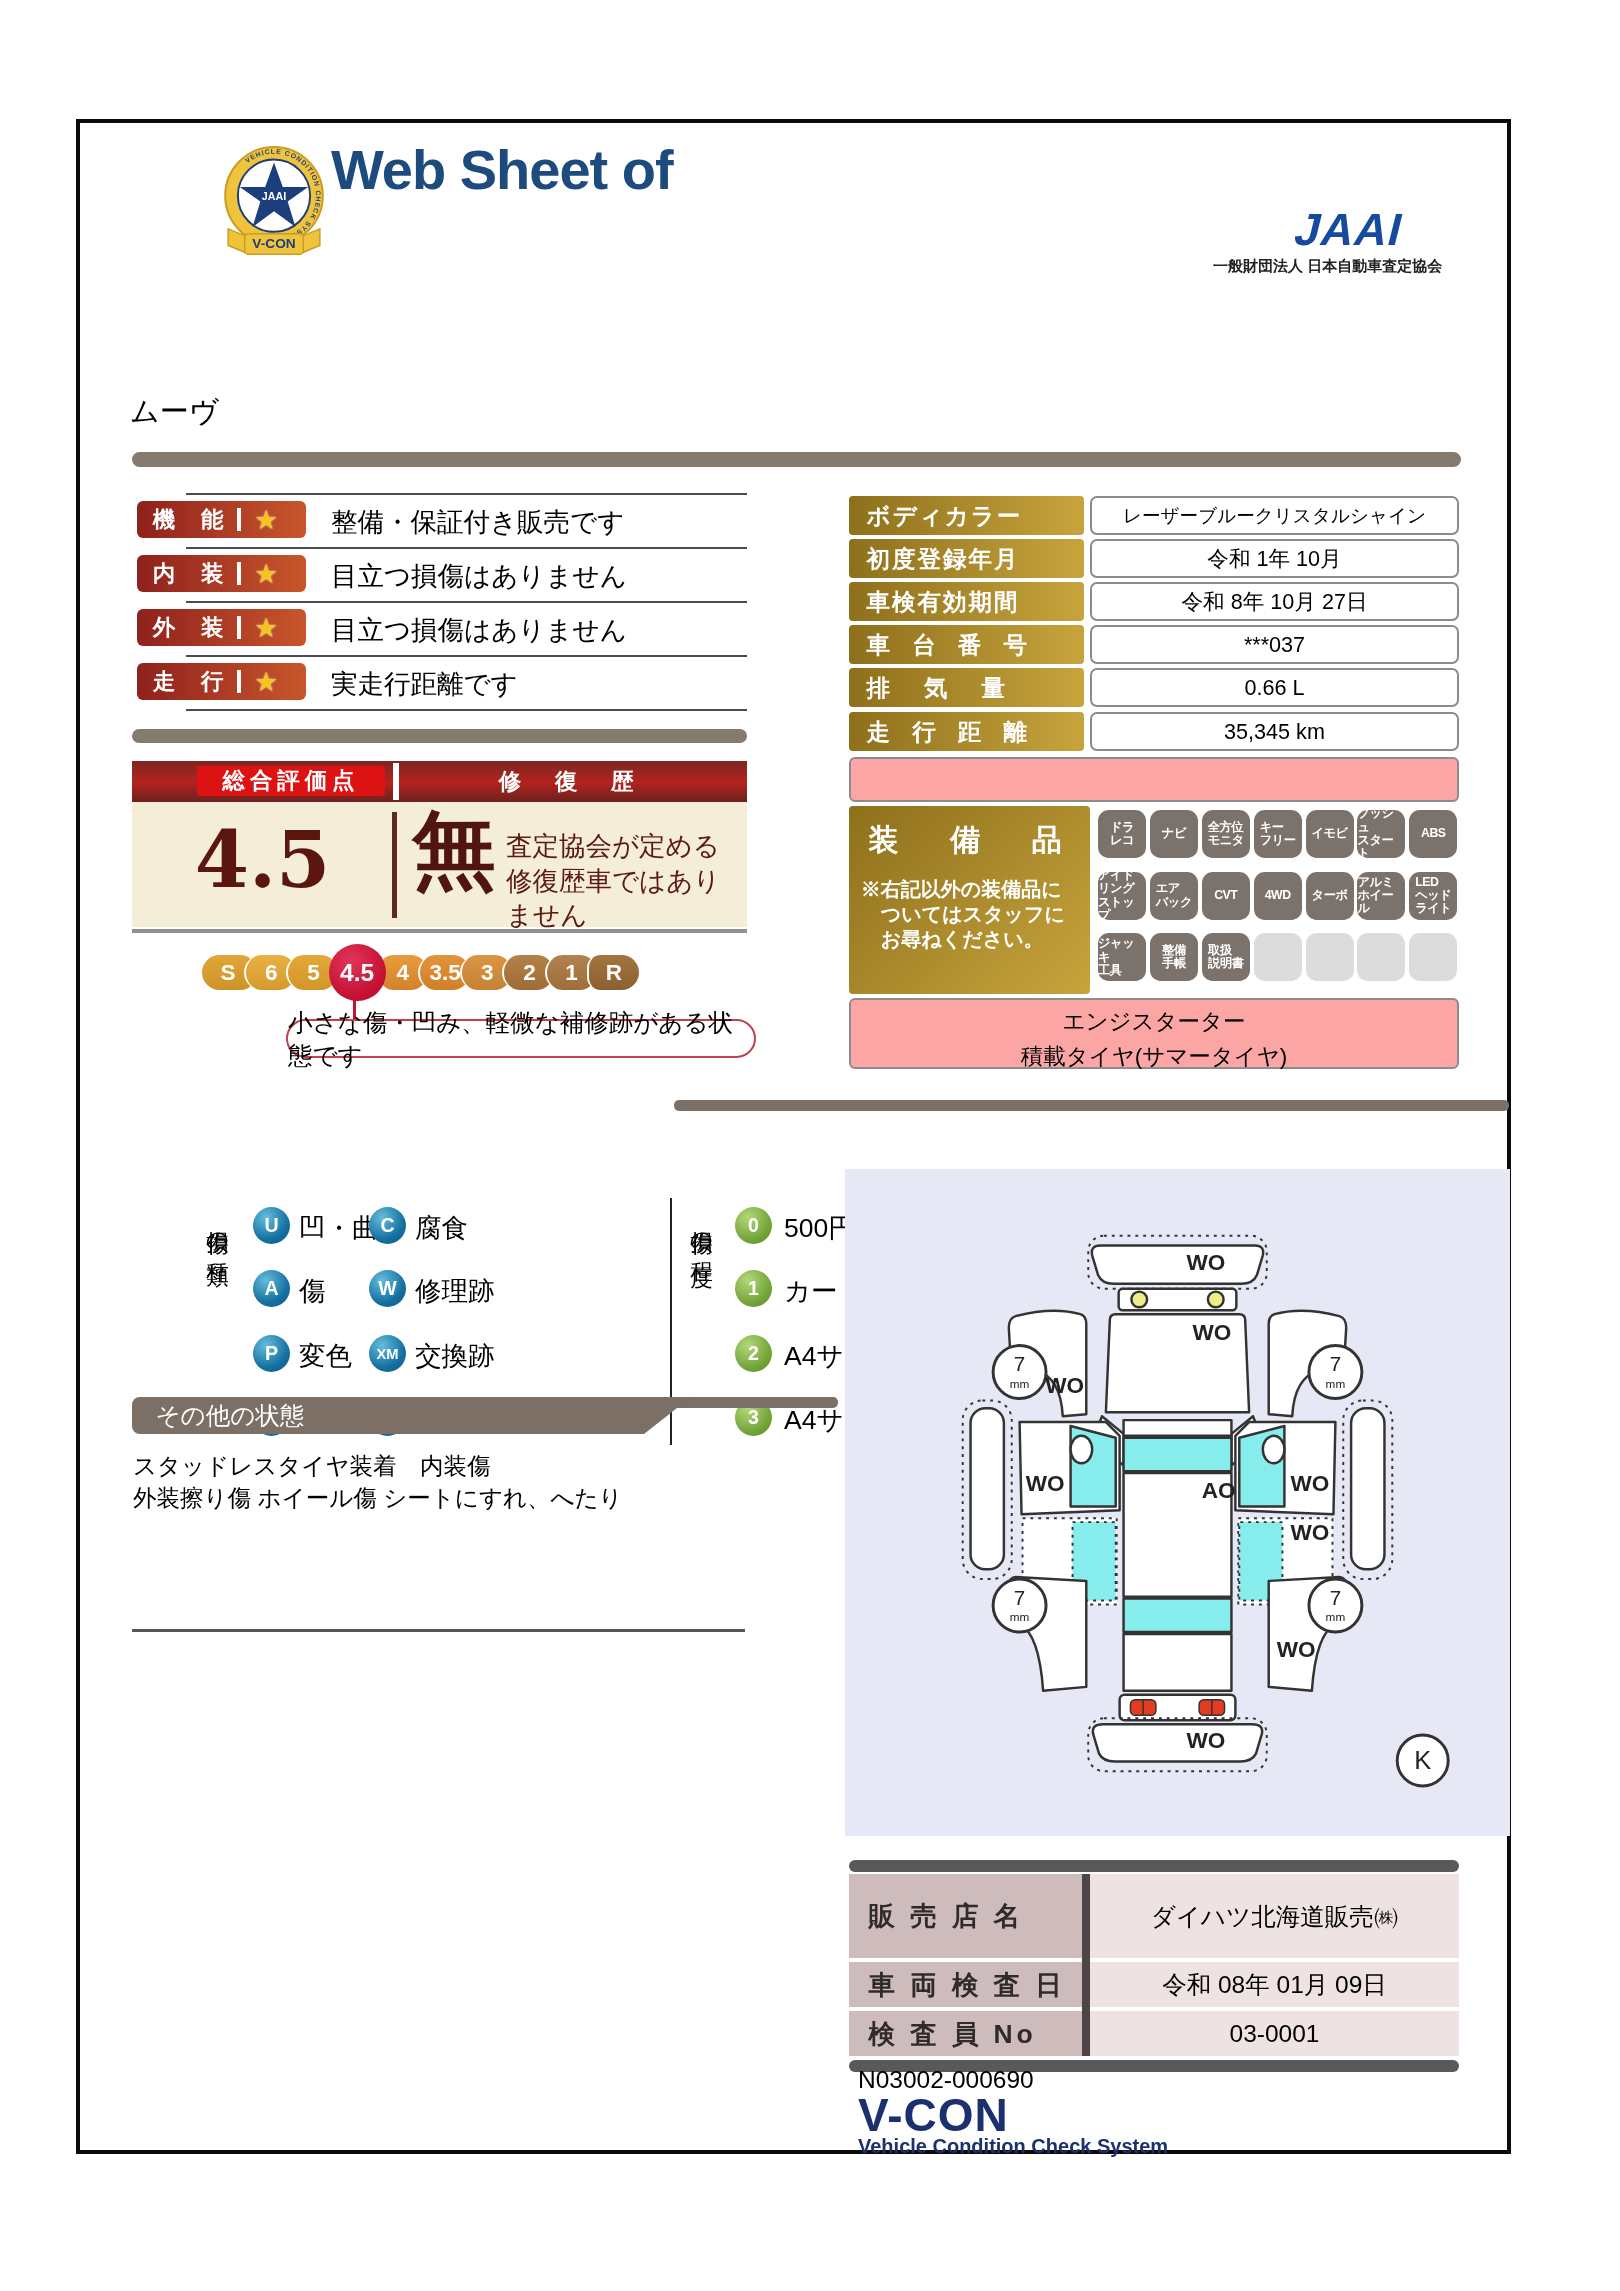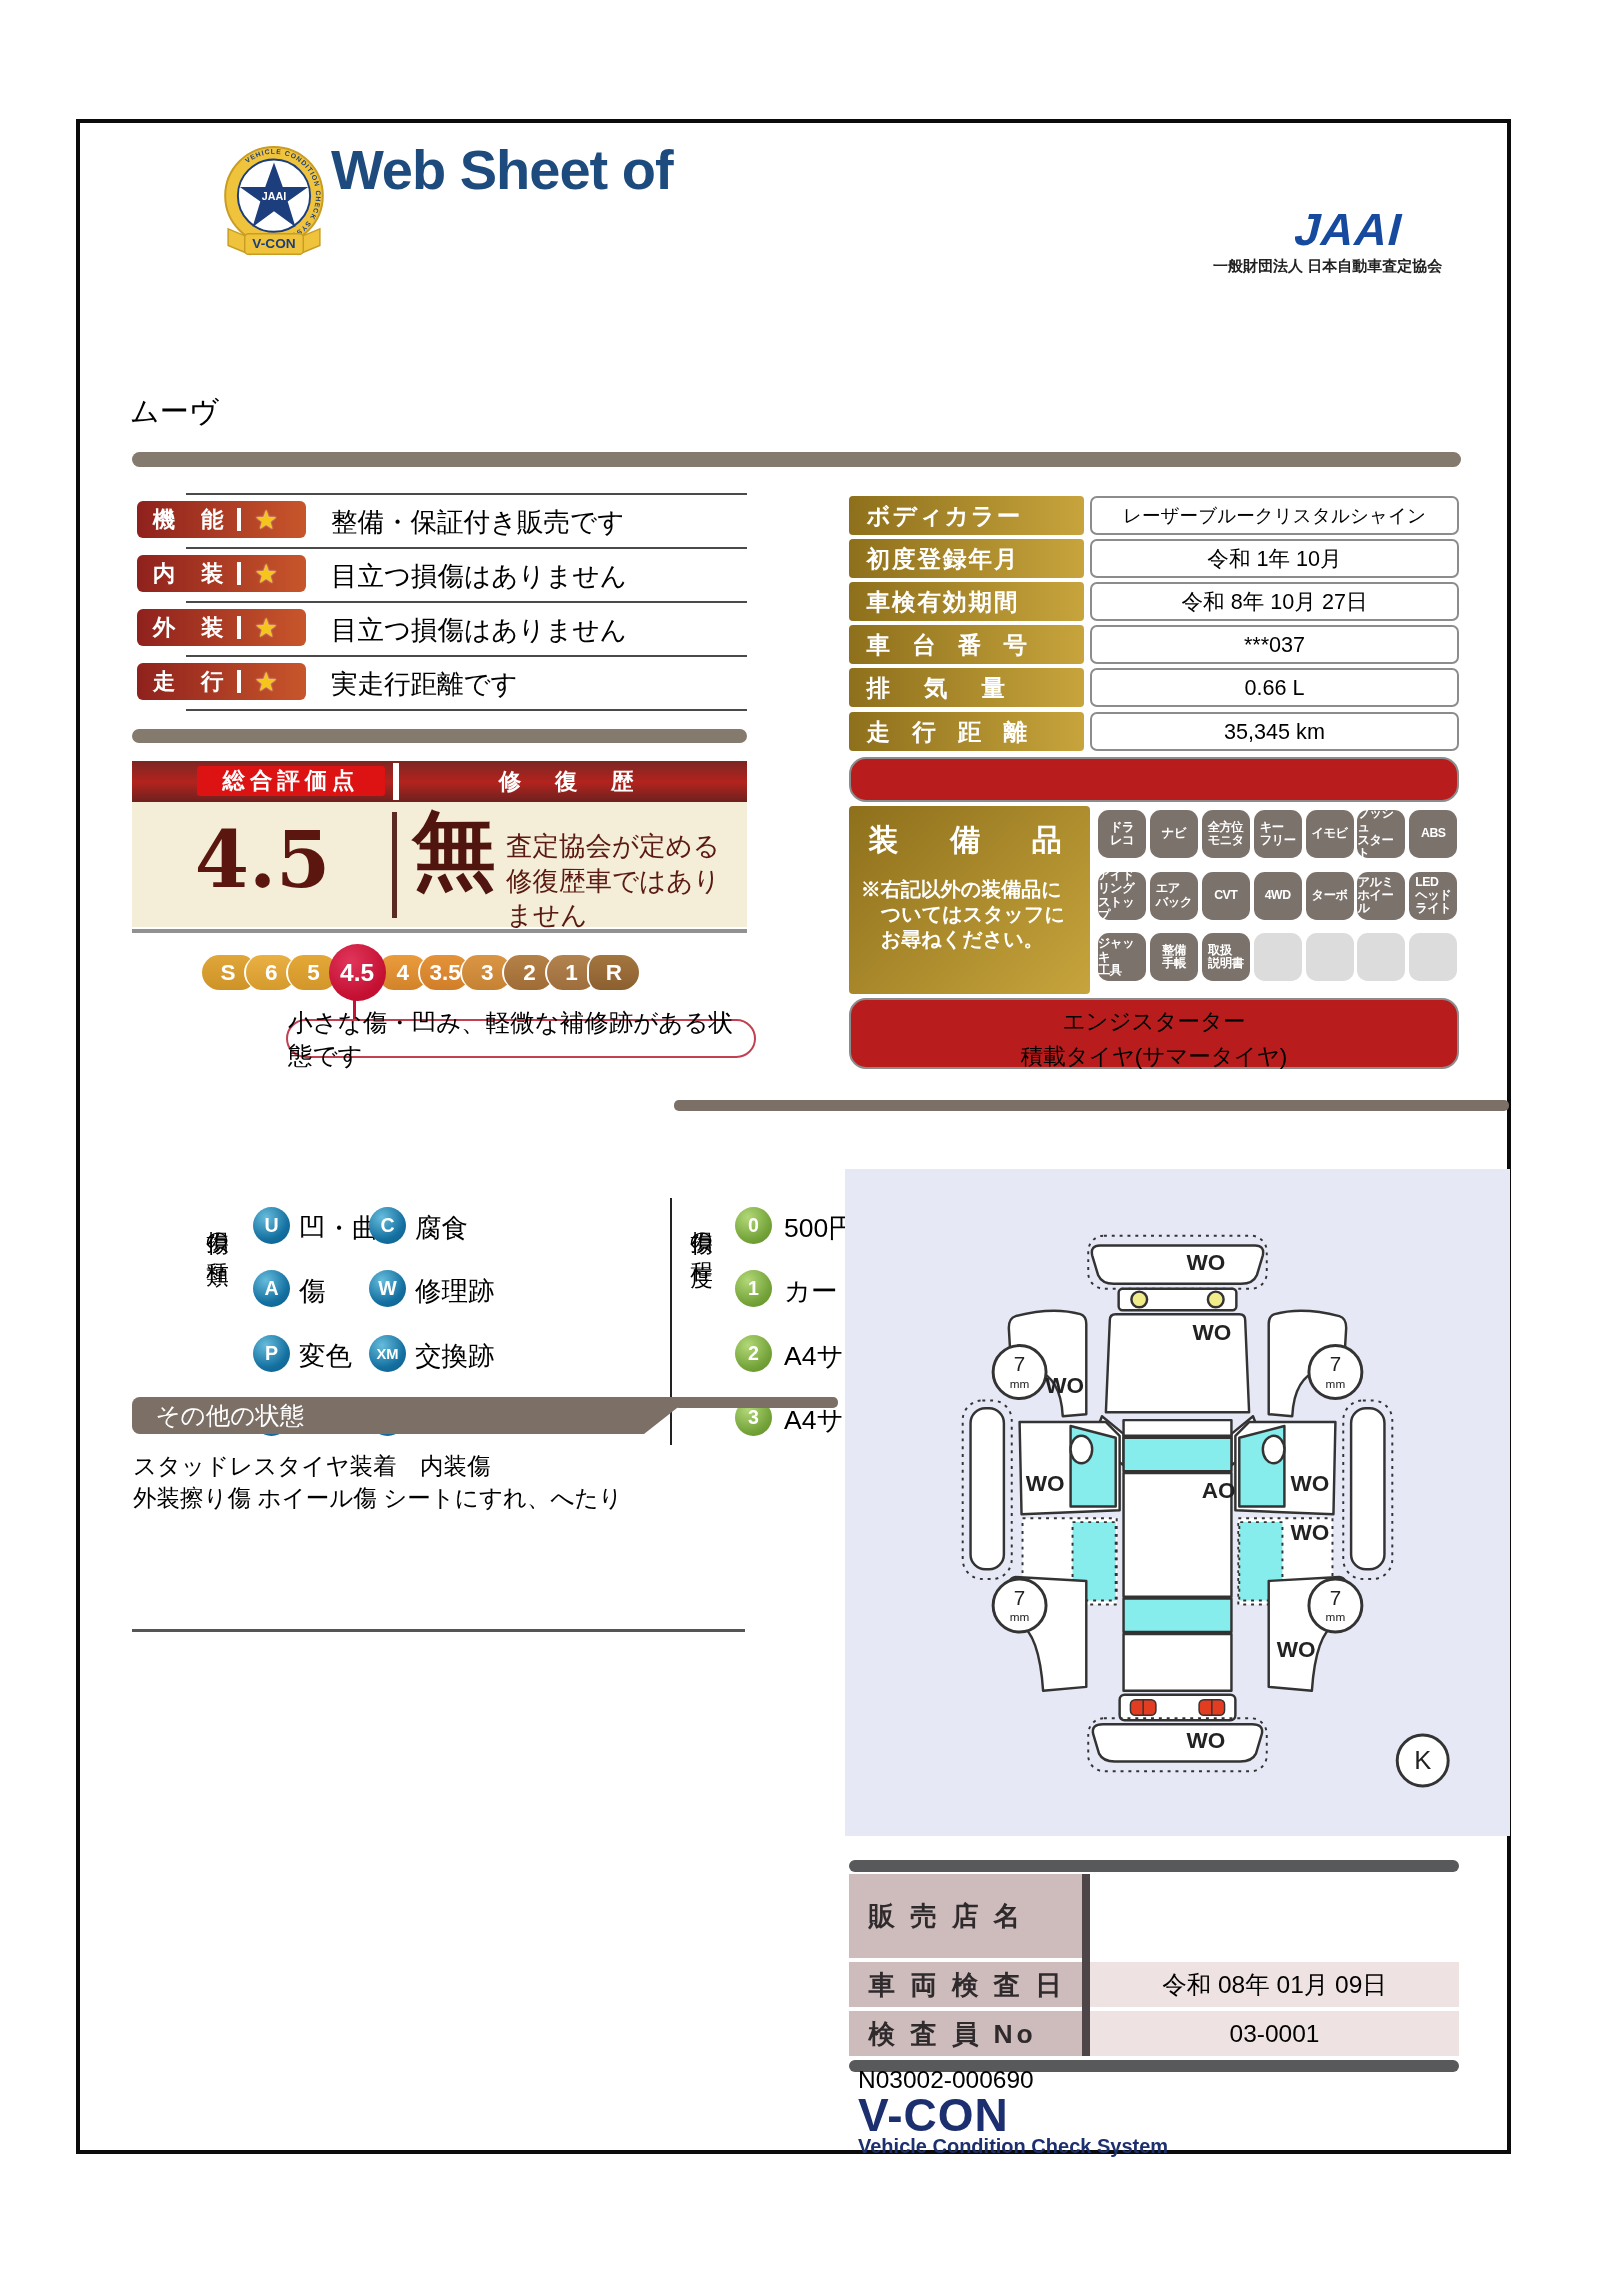--- a/index.html
+++ b/index.html
@@ -70,21 +70,21 @@
   .tail{left:353px;top:1000px;width:2.9px;height:21.6px;background:#c31433;}
   .callout{left:286px;top:1019px;width:470px;height:39px;border:2.9px solid #c2404f;border-radius:23.5px;
        background:#fff;display:flex;align-items:center;justify-content:center;font-size:24.5px;box-sizing:border-box;}
 
   
   .gcell{background:linear-gradient(90deg,#8e701c,#c7a43c);border-radius:3.9px;color:#fff;
          display:flex;align-items:center;box-sizing:border-box;}
   .ilabel{left:849px;width:235px;height:39px;font-size:23.5px;font-weight:bold;letter-spacing:2px;padding-left:17.6px;}
   .ivalue{left:1090px;width:369px;height:39px;background:#fff;border:2px solid #8c8c8c;border-radius:6.9px;
          display:flex;align-items:center;justify-content:center;font-size:21.6px;box-sizing:border-box;}
-  .wbox{background:#b91c1c;border:2px solid #8c8c8c;border-radius:17px;box-sizing:border-box;}
+  .wbox{background:#fca5a5;border:2px solid #8c8c8c;border-radius:6px;box-sizing:border-box;}
 
   
   .eq-gold{left:849px;top:806px;width:241px;height:188px;border-radius:3.9px;
            background:linear-gradient(135deg,#8e701c,#c7a43c);color:#fff;}
   .eq-gold .t{position:absolute;left:19.6px;top:13.7px;font-size:30px;font-weight:bold;letter-spacing:21.6px;}
   .eq-gold .n{position:absolute;left:11.8px;top:71px;font-size:20px;font-weight:bold;line-height:1.25;}
   .badges{left:1098px;top:810px;width:364px;display:flex;flex-wrap:wrap;column-gap:3.9px;row-gap:13.7px;}
   .badge{width:48px;height:48px;border-radius:10.8px;background:#7b726c;color:#fff;
          display:flex;align-items:center;justify-content:center;text-align:left;
          font-size:12.3px;font-weight:bold;line-height:1.08;letter-spacing:-0.5px;}
@@ -396,20 +396,21 @@
         <text x="178" y="461" font-size="12" font-weight="normal">mm</text>
         <text x="500" y="444" font-size="21" font-weight="normal">7</text>
         <text x="500" y="461" font-size="12" font-weight="normal">mm</text>
         <text x="589" y="612" font-size="26" font-weight="normal">K</text>
       </g>
     </svg>
   </div>
 
   <div class="abs dbar" style="top:1860px"></div>
   <div class="abs dlabel" style="top:1874px;height:84px">販 売 店 名</div>
+  <div class="abs dvalue" style="top:1874px;height:84px">ダイハツ北海道販売㈱</div>
   <div class="abs dlabel" style="top:1962px;height:45px">車 両 検 査 日</div>
   <div class="abs dvalue" style="top:1962px;height:45px">令和 08年 01月 09日</div>
   <div class="abs dlabel" style="top:2011px;height:45px">検 査 員 No</div>
   <div class="abs dvalue" style="top:2011px;height:45px">03-0001</div>
   <div class="abs ddiv"></div>
   <div class="abs dbar" style="top:2060px"></div>
 
   <div class="abs docnum">N03002-000690</div>
   <div class="abs vcon">V-CON</div>
   <div class="abs vconsub">Vehicle Condition Check System</div>

